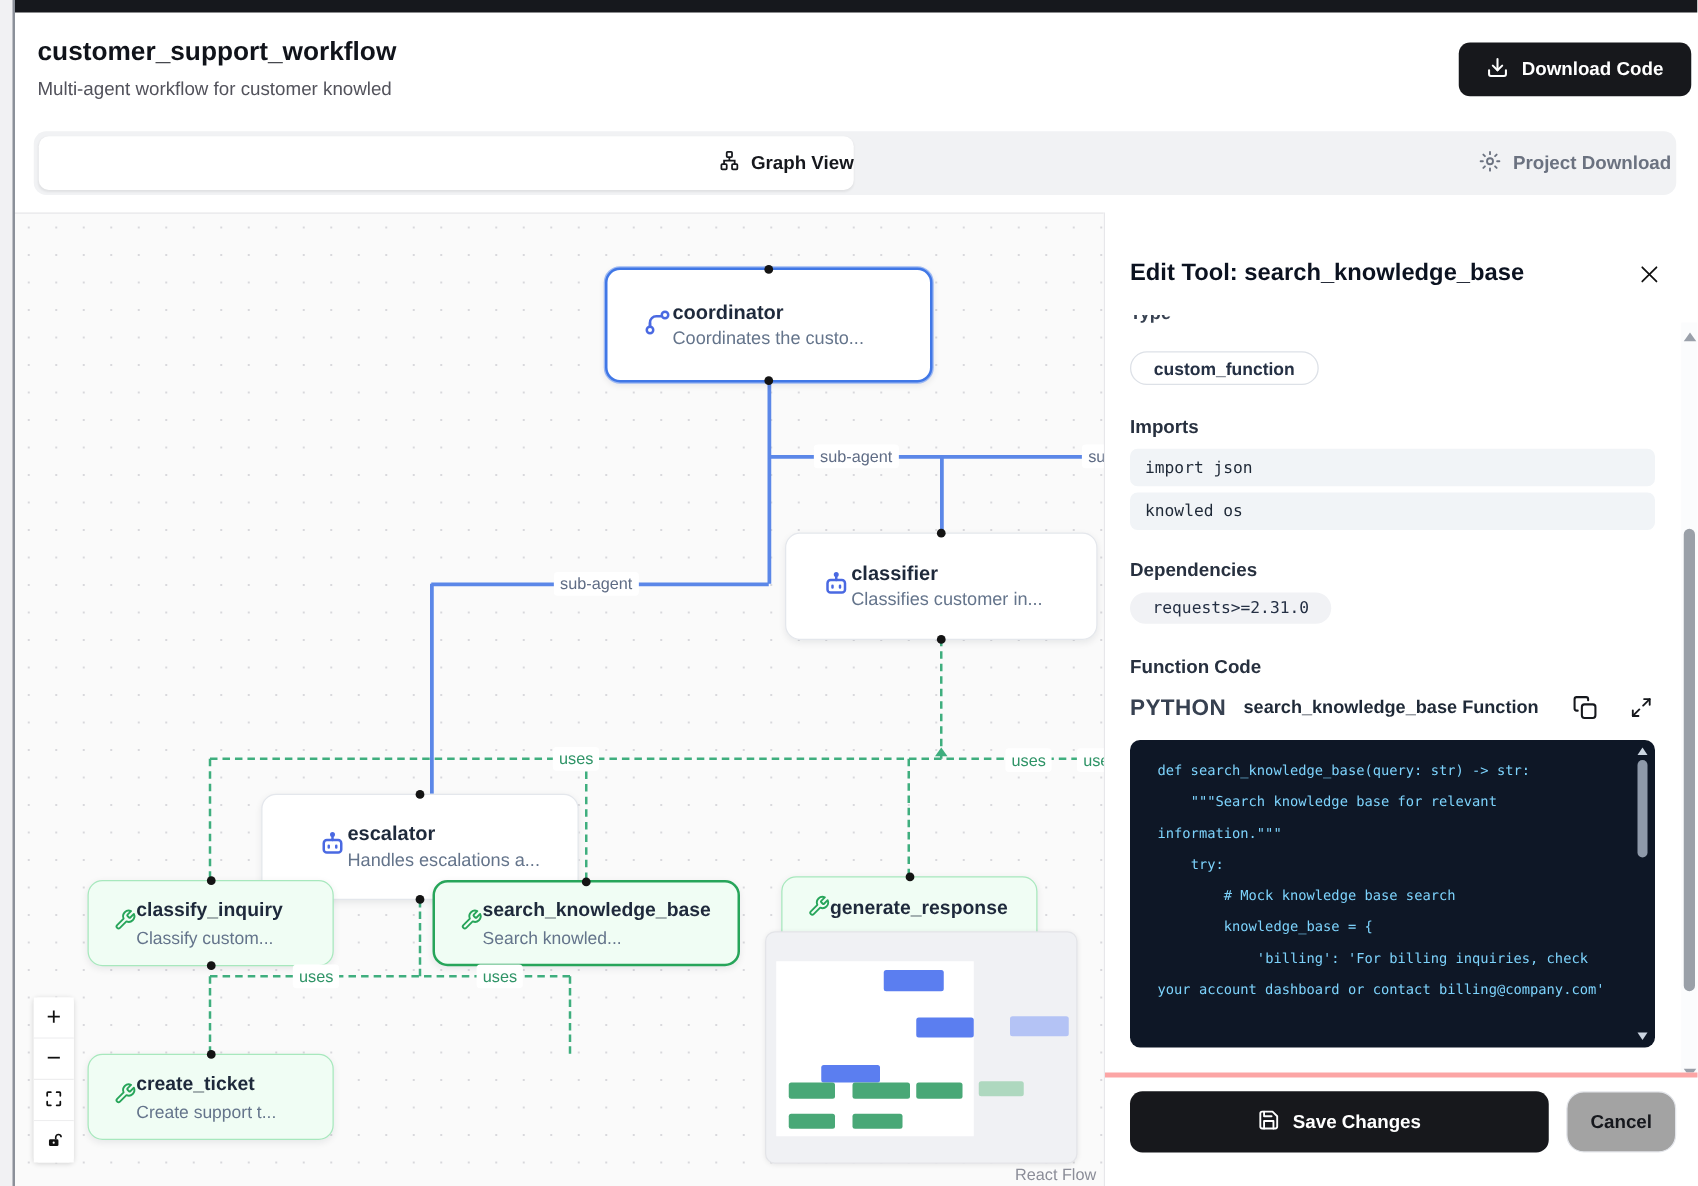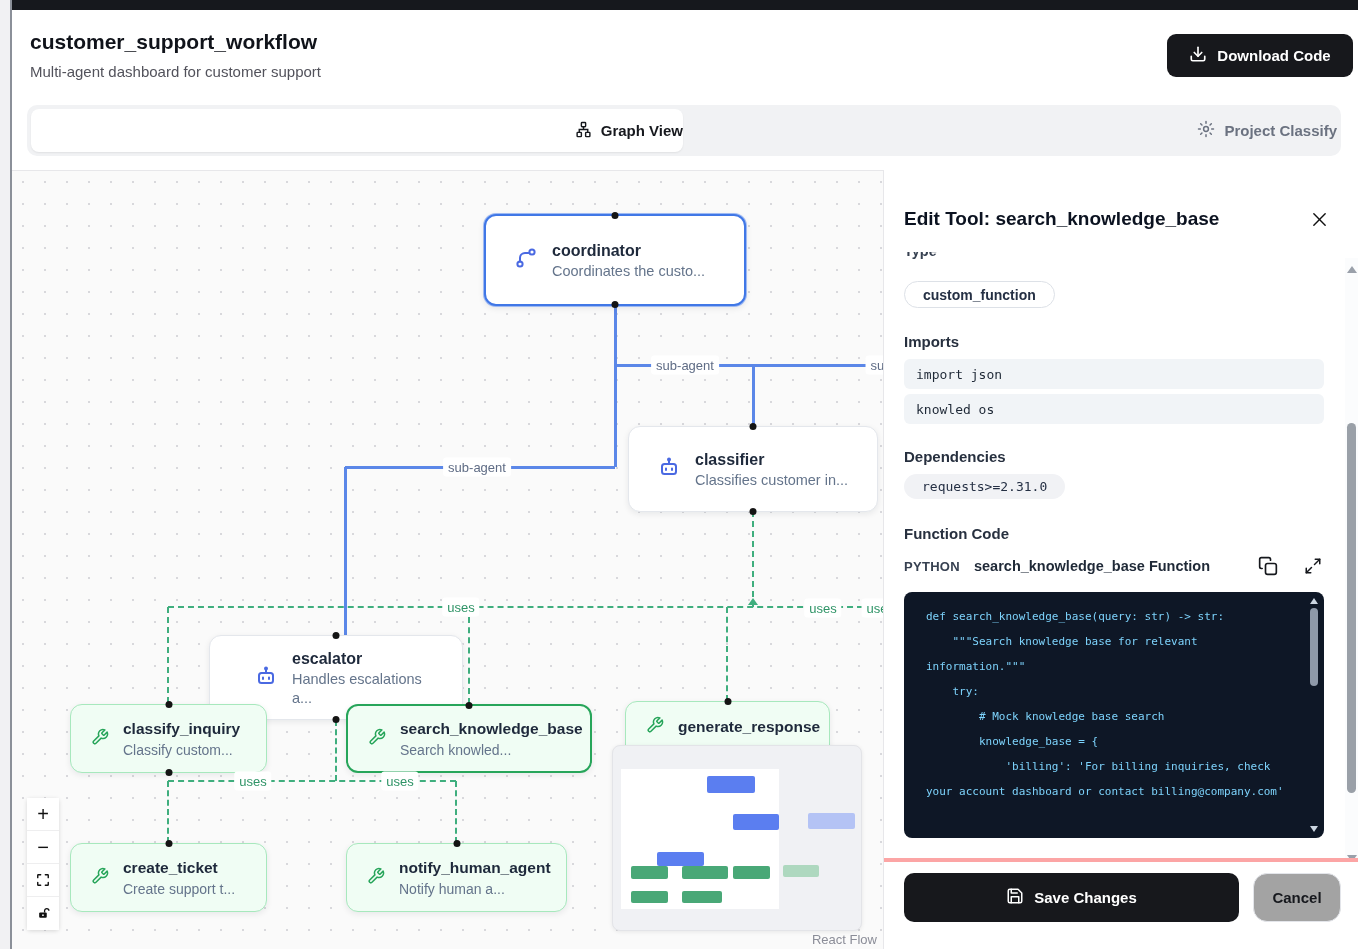--- a/index.html
+++ b/index.html
@@ -40,21 +40,21 @@
   .edge-g.h { border-top:2px dashed #3fae7e; }
   .arrow-up { position:absolute; width:0; height:0; border-left:5px solid transparent;
     border-right:5px solid transparent; border-bottom:7px solid #3fae7e; }
 
   .edge-chip { position:absolute; transform:translate(-50%,-50%); background:#fff;
     padding:2px 5px; font-size:13px; border-radius:3px; white-space:nowrap; z-index:3; }
   .chip-blue { color:#5f6c85; }
   .chip-green { color:#2f9467; }
 
   .node { position:absolute; background:#fff; border:1px solid #e4e7ec; border-radius:12px;
-    box-shadow:0 2px 6px rgba(16,24,40,.08); display:flex; align-items:center; gap:14px;
+    box-shadow:0 2px 6px rgba(16,24,40,.08); display:flex; align-items:center; 
     padding:0 18px 0 28px; z-index:2; }
   .node .nt { font-size:16px; font-weight:bold; color:#1e293b; line-height:1.45; }
   .node .ns { font-size:14.5px; color:#64748b; line-height:1.3; }
   .node.sel-blue { border:2px solid #4077e6; box-shadow:0 0 0 1px #9db9f3, 0 2px 6px rgba(16,24,40,.1); }
   .node.tool { background:#f0fdf4; border:1px solid #a7e8bd; padding:0 12px 0 20px; }
   .node.tool .nt { font-size:15.5px; }
   .node.tool .ns { font-size:14px; }
   .node.sel-green { border:2px solid #27a55a; }
   .handle { position:absolute; width:7px; height:7px; background:#141414; border-radius:50%;
     left:50%; transform:translateX(-50%); z-index:4; }
@@ -86,21 +86,21 @@
   .type-clip span { display:block; font-size:14.5px; font-weight:bold; color:#374151; margin-top:-9px; }
   .pill { position:absolute; display:inline-flex; align-items:center; font-size:14px; font-weight:bold;
     color:#253044; border-radius:999px; padding:0 18px; }
   .pill-outline { border:1px solid #dde1e7; background:#fff; height:27px; left:20px; top:111px; }
   .pill-gray { background:#f1f2f5; height:25px; left:20px; top:304px; font-family:"DejaVu Sans Mono",monospace; font-size:13px; font-weight:normal; }
   .sec-label { position:absolute; left:20px; font-size:15px; font-weight:bold; color:#27303f; }
   .code-row { position:absolute; left:20px; width:420px; height:30px; background:#f1f4f7; border-radius:6px;
     font-family:"DejaVu Sans Mono",monospace; font-size:13px; color:#1f2937; display:flex;
     align-items:center; padding-left:12px; }
   .code-head { position:absolute; left:20px; top:384px; width:420px; display:flex; align-items:center; }
-  .code-lang { font-size:13px; font-weight:bold; color:#374151; letter-spacing:.3px; margin-right:14px; }
+  .code-lang { font-size:18px; font-weight:bold; color:#374151; letter-spacing:.3px; margin-right:14px; }
   .code-title { font-size:14.5px; font-weight:bold; color:#1f2937; }
   .icon-btn { background:none; border:none; cursor:pointer; padding:2px; display:flex; align-items:center; }
   .code-block { position:absolute; left:20px; top:422px; width:420px; height:246px; background:#0e1726;
     border-radius:8px; overflow:hidden; }
   .code-block pre { margin:12px 40px 0 22px; width:360px; white-space:pre-wrap; word-break:break-word;
     font-family:"DejaVu Sans Mono",monospace; font-size:11px; line-height:25px; color:#7dd3fc; }
   .code-sb { position:absolute; right:5px; top:6px; bottom:6px; width:10px; }
   .code-sb .tri-u { position:absolute; top:0; left:1px; width:0; height:0; border-left:4px solid transparent;
     border-right:4px solid transparent; border-bottom:6px solid #cbd5e1; }
   .code-sb .tri-d { position:absolute; bottom:0; left:1px; width:0; height:0; border-left:4px solid transparent;
@@ -122,21 +122,21 @@
 </style>
 </head>
 <body>
 
 <div class="app">
   <div class="left-strip"></div>
   <div class="top-bar"></div>
 
   <div class="header">
     <div class="page-title">customer_support_workflow</div>
-    <div class="page-subtitle">Multi-agent dashboard for customer support</div>
+    <div class="page-subtitle">Multi-agent workflow for customer knowled</div>
     <button class="btn-dark download-btn">
       <span>
         <svg width="18" height="18" viewBox="0 0 24 24" fill="none" stroke="#fff" stroke-width="2.2" stroke-linecap="round" stroke-linejoin="round">
             <path d="M21 15v4a2 2 0 0 1-2 2H5a2 2 0 0 1-2-2v-4"></path>
             <polyline points="7 10 12 15 17 10"></polyline>
             <line x1="12" y1="15" x2="12" y2="3"></line>
           </svg>
       </span>
       <span>Download Code</span>
     </button>
@@ -154,21 +154,21 @@
       </span>
       <span>Graph View</span>
     </div>
     <div class="tab">
       <span>
         <svg width="18" height="18" viewBox="0 0 24 24" fill="none" stroke="#6b7280" stroke-width="2" stroke-linecap="round">
             <circle cx="12" cy="12" r="3.2"></circle>
             <path d="M12 2v2.4M12 19.6V22M2 12h2.4M19.6 12H22M4.9 4.9l1.7 1.7M17.4 17.4l1.7 1.7M19.1 4.9l-1.7 1.7M6.6 17.4l-1.7 1.7"></path>
           </svg>
       </span>
-      <span>Project Classify</span>
+      <span>Project Download</span>
     </div>
   </div>
 
   <div class="canvas">
 
     <div class="edge-b" style="left:601.5px;top:135px;width:3px;height:161px;"></div>
     <div class="edge-b" style="left:603px;top:192.5px;width:268px;height:3px;"></div>
     <div class="edge-b" style="left:739.5px;top:194px;width:3px;height:62px;"></div>
     <div class="edge-b" style="left:333px;top:294.5px;width:270px;height:3px;"></div>
     <div class="edge-b" style="left:331.5px;top:296px;width:3px;height:168px;"></div>
@@ -289,32 +289,20 @@
         <svg width="18" height="18" viewBox="0 0 24 24" fill="none" stroke="#27a55a" stroke-width="2" stroke-linejoin="round">
             <path d="M14.7 6.3a1 1 0 0 0 0 1.4l1.6 1.6a1 1 0 0 0 1.4 0l3.77-3.77a6 6 0 0 1-7.94 7.94l-6.91 6.91a2.12 2.12 0 0 1-3-3l6.91-6.91a6 6 0 0 1 7.94-7.94l-3.76 3.76z"></path>
           </svg>
       </span>
       <div>
         <div class="nt">create_ticket</div>
         <div class="ns">Create support t...</div>
       </div>
     </div>
 
-    <div class="node tool" style="left:334px;top:672px;width:221px;height:69px;">
-      <span class="handle top"></span>
-      <span>
-        <svg width="18" height="18" viewBox="0 0 24 24" fill="none" stroke="#27a55a" stroke-width="2" stroke-linejoin="round">
-            <path d="M14.7 6.3a1 1 0 0 0 0 1.4l1.6 1.6a1 1 0 0 0 1.4 0l3.77-3.77a6 6 0 0 1-7.94 7.94l-6.91 6.91a2.12 2.12 0 0 1-3-3l6.91-6.91a6 6 0 0 1 7.94-7.94l-3.76 3.76z"></path>
-          </svg>
-      </span>
-      <div>
-        <div class="nt">notify_human_agent</div>
-        <div class="ns">Notify human a...</div>
-      </div>
-    </div>
 
     <div class="controls">
       <button class="ctrl-btn">
           <span>+</span>
         </button>
       <button class="ctrl-btn">
           <span>−</span>
         </button>
       <button class="ctrl-btn">
         <span>

